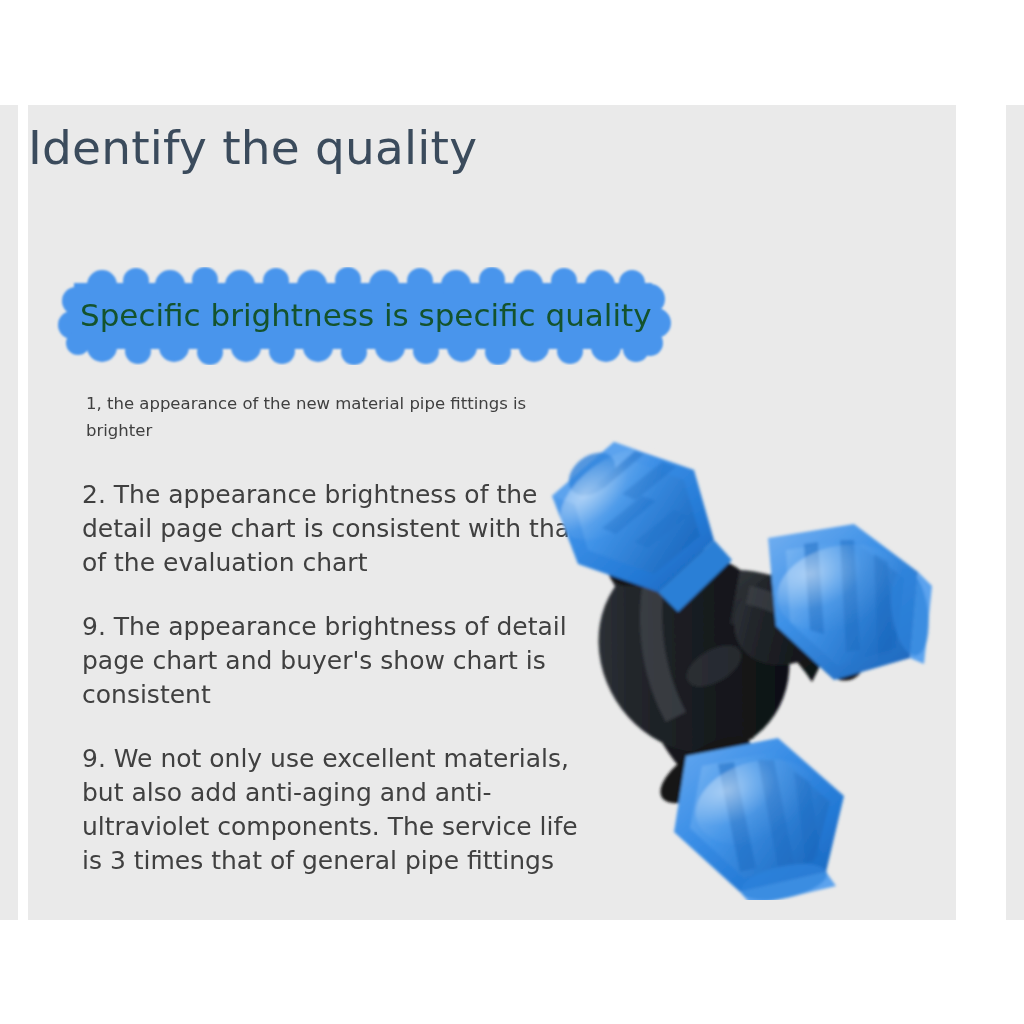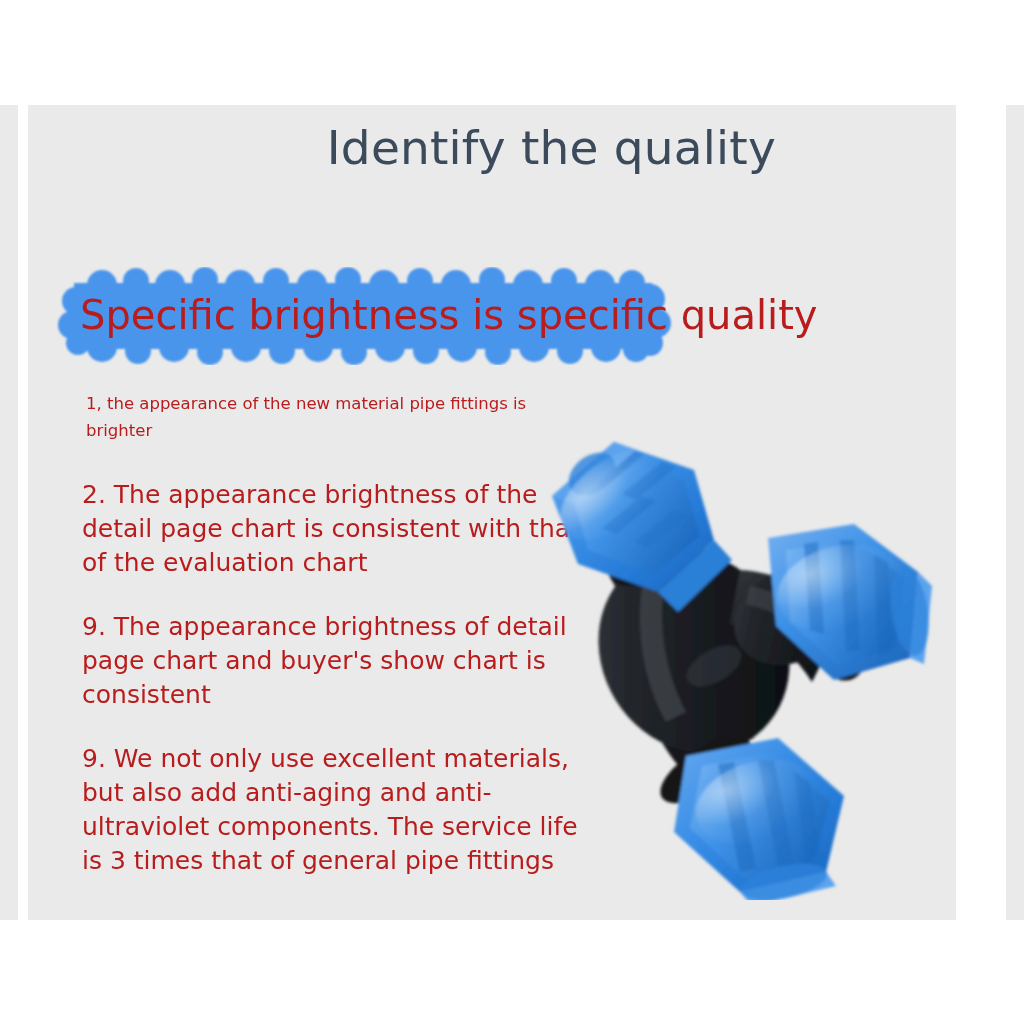--- a/index.html
+++ b/index.html
@@ -45,60 +45,59 @@
     background: #eaeaea;
     overflow: hidden;
   }
 
   
   #heading {
     position: absolute;
     left: 0;
     top: 4px;
     width: 700px;
-    text-align: right;
+    text-align: left;
     color: #3b4b5c;
     font-family: "DejaVu Sans", "Liberation Sans", sans-serif;
     font-size: 47px;
     line-height: 1.68;
     font-weight: 400;
     letter-spacing: 0.2px;
-    padding-left: 48px;
   }
   #heading .hl { display: block; white-space: nowrap; }
   #heading .hl2 { padding-left: 56px; }
 
   
   #banner {
     position: absolute;
     left: 22px;
     top: 162px;
     width: 626px;
     height: 98px;
   }
   #banner svg { position: absolute; left: 0; top: 0; display: block; }
   #banner-text {
     position: absolute;
     left: 30px;
     top: 26px;
     width: 580px;
-    color: #b91c1c;
+    color: #14532d;
     font-family: "DejaVu Sans", "Liberation Sans", sans-serif;
-    font-size: 40px;
+    font-size: 31px;
     line-height: 44px;
     white-space: nowrap;
   }
 
   
   #bullets {
     position: absolute;
     left: 54px;
     top: 285px;
     width: 500px;
-    color: #b91c1c;
+    color: #404040;
     font-family: "DejaVu Sans", "Liberation Sans", sans-serif;
   }
   .bullet { margin: 0 0 30px 0; }
   .bullet.small {
     font-size: 16.5px;
     line-height: 27px;
     padding-left: 4px;
     margin-bottom: 34px;
   }
   .bullet.big {

